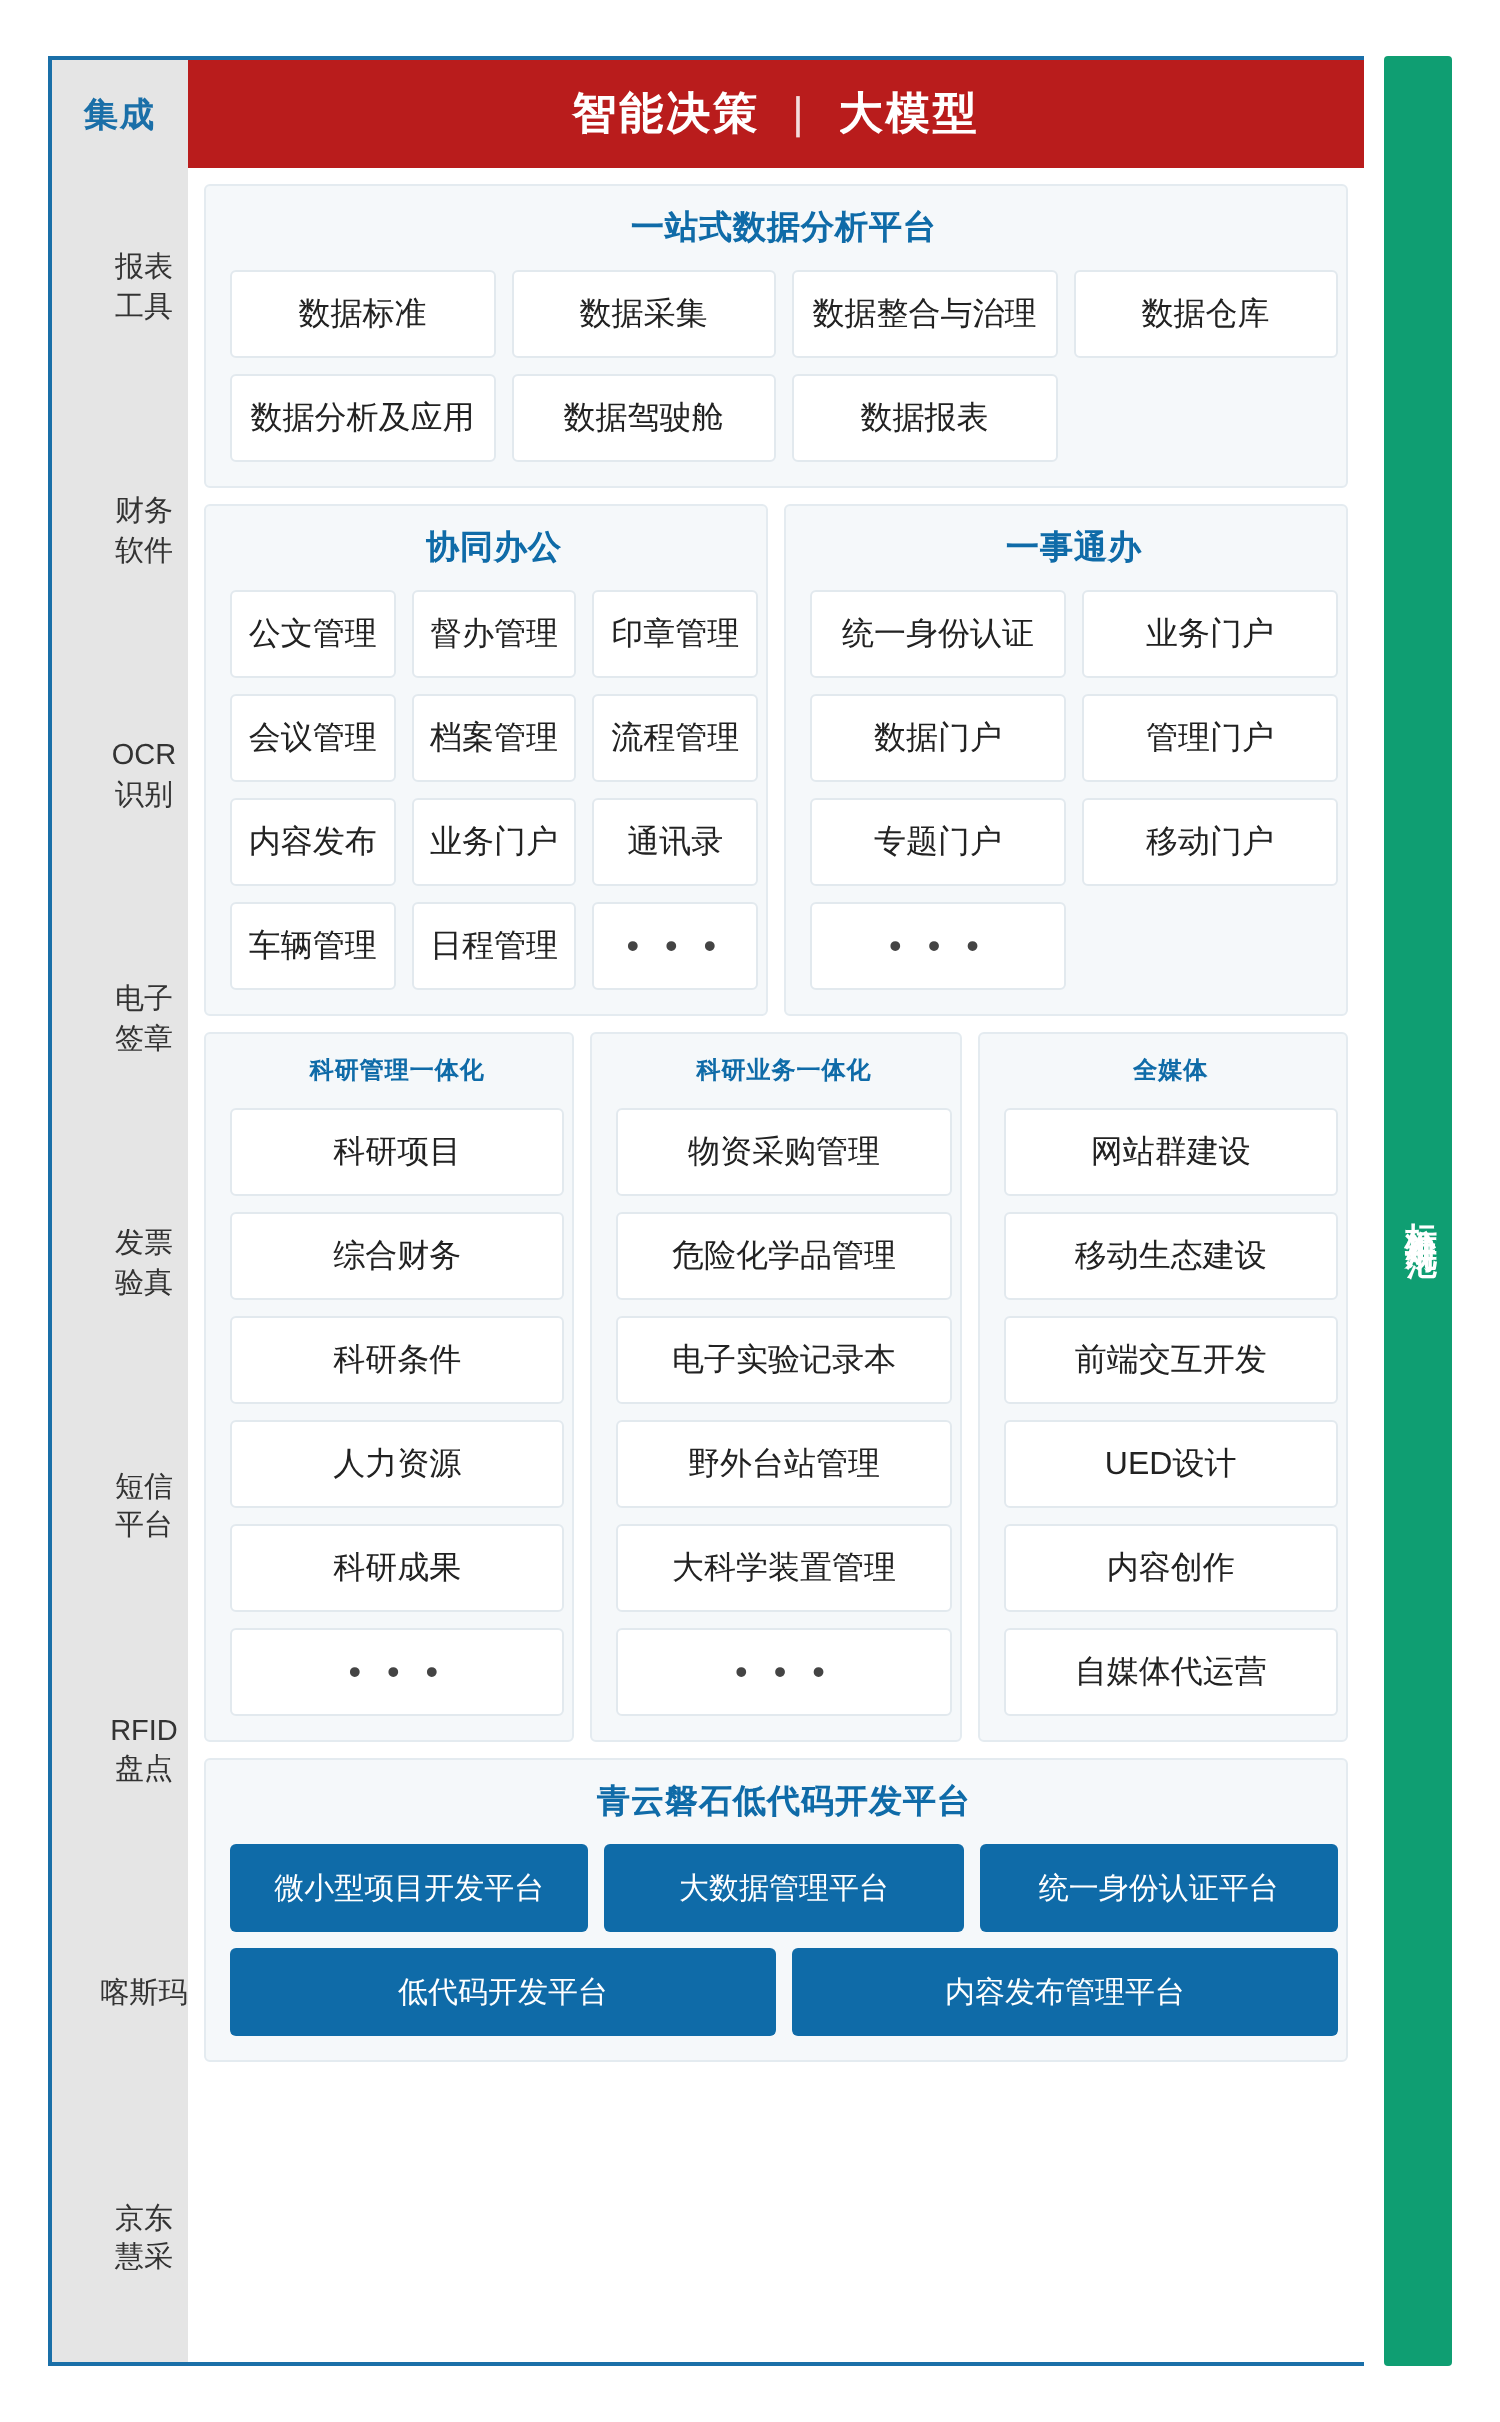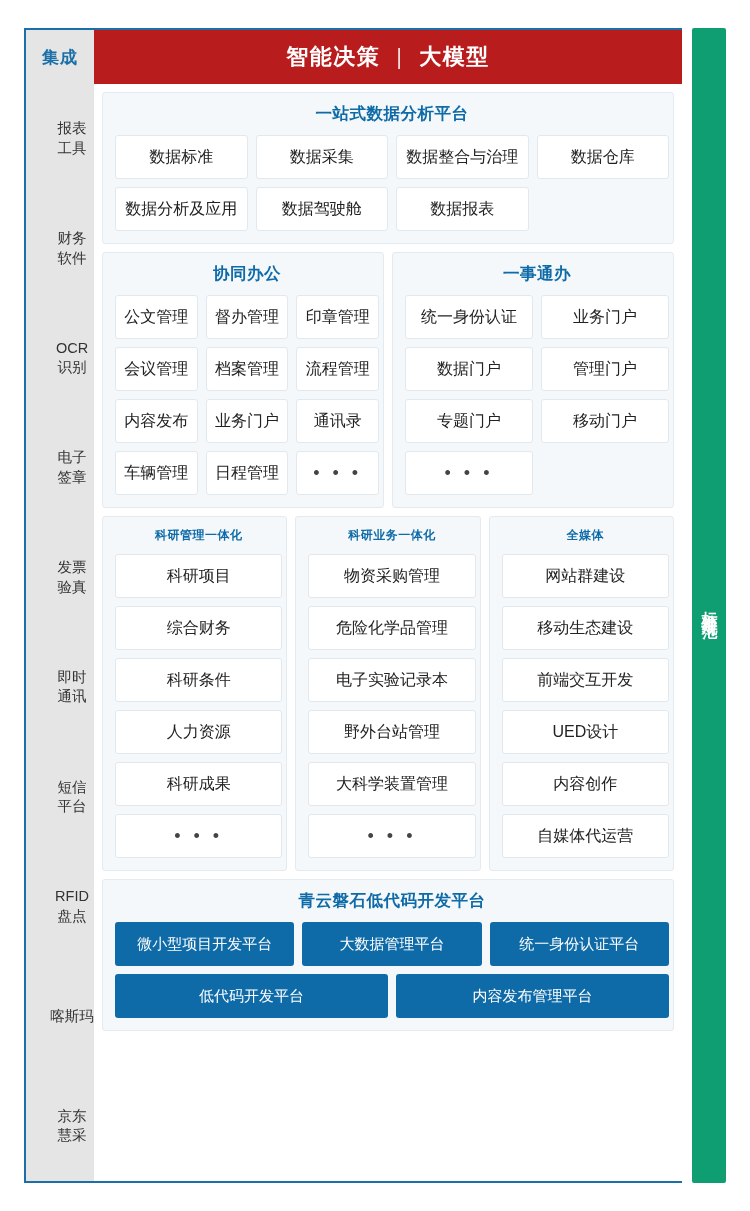--- a/index.html
+++ b/index.html
@@ -191,24 +191,20 @@
         <span>OCR</span>
         <span>识别</span>
       </div>
       <div class="left-item">
         <span>电子</span>
         <span>签章</span>
       </div>
       <div class="left-item">
         <span>发票</span>
         <span>验真</span>
-      </div>
-      <div class="left-item">
-        <span>即时</span>
-        <span>通讯</span>
       </div>
       <div class="left-item">
         <span>短信</span>
         <span>平台</span>
       </div>
       <div class="left-item">
         <span>RFID</span>
         <span>盘点</span>
       </div>
       <div class="left-item">

